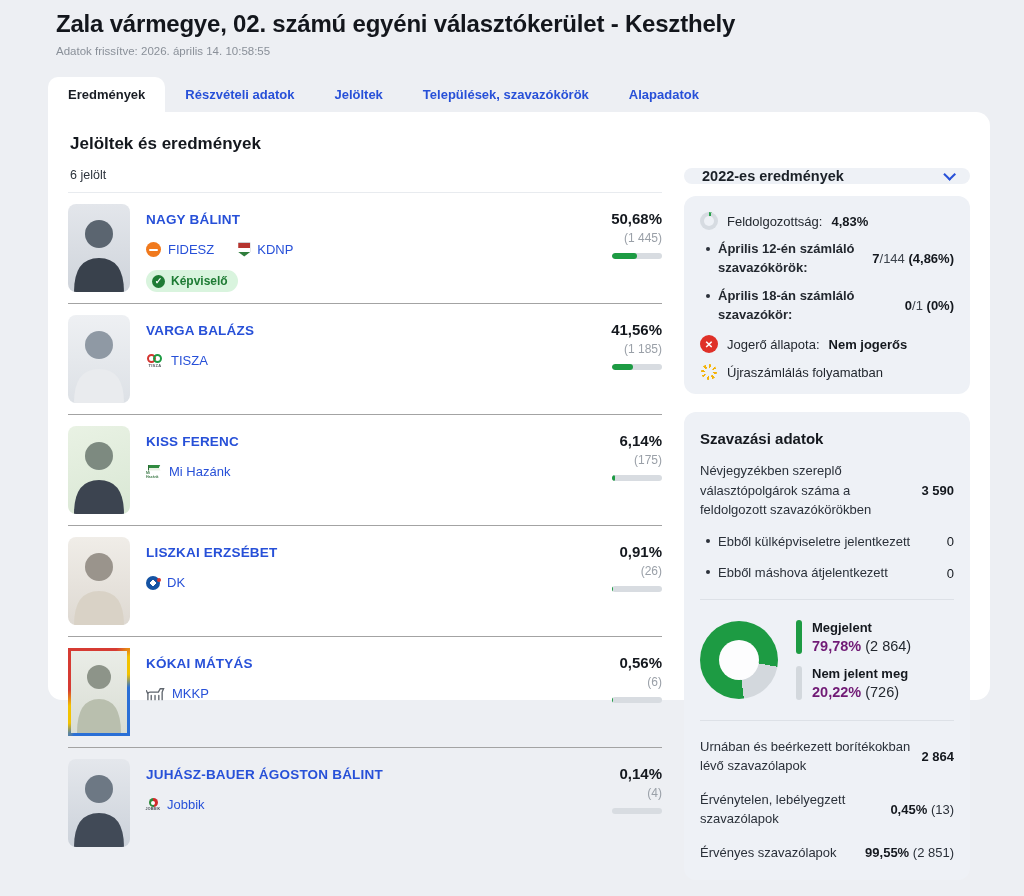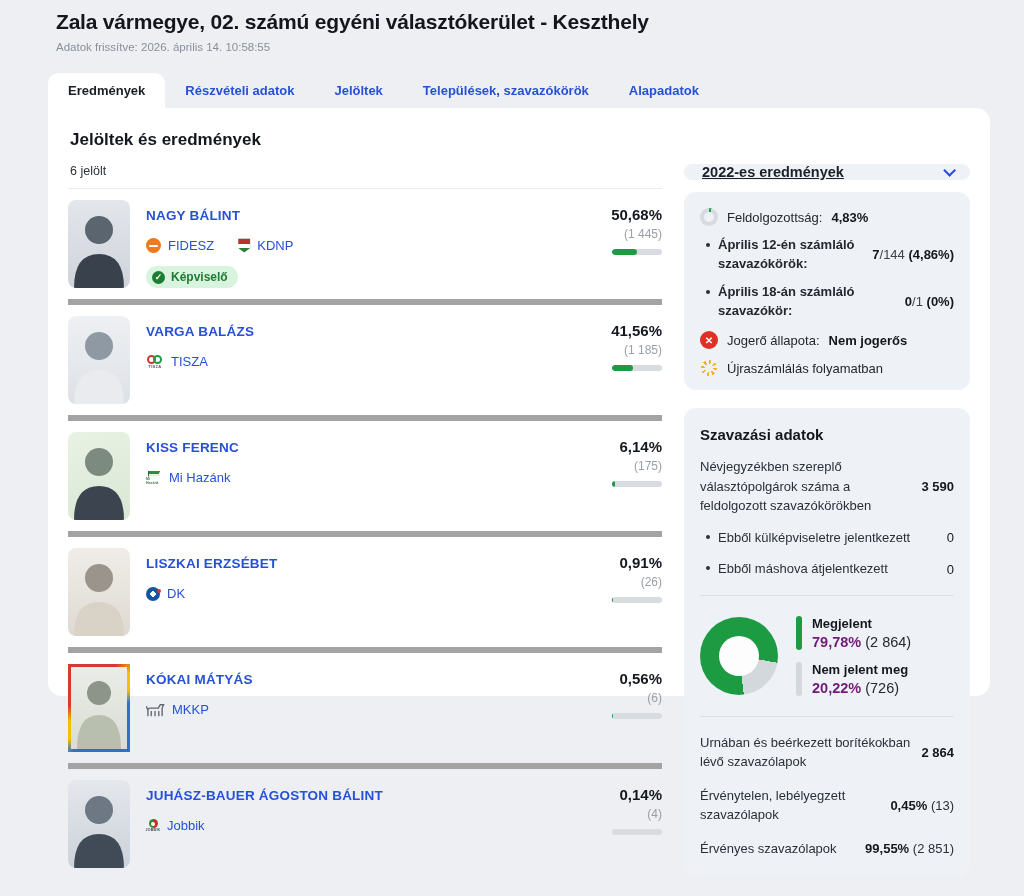--- a/index.html
+++ b/index.html
@@ -4,21 +4,21 @@
 <style>
   * { margin:0; padding:0; box-sizing:border-box; }
   html,body { width:1024px; height:896px; }
   body {
     background:#edeff3;
     font-family:"Liberation Sans", sans-serif;
     color:#15191f;
     overflow:hidden;
   }
   .header { padding:10px 34px 0 56px; }
-  .page-title { font-size:21px; font-weight:700; letter-spacing:-0.2px; color:#13161c; }
+  .page-title { font-size:24px; font-weight:700; letter-spacing:-0.2px; color:#13161c; }
   .updated { margin-top:7px; font-size:11.5px; color:#8a9099; }
 
   .tabbar { display:flex; margin:20px 34px 0 48px; align-items:flex-end; }
   .tab { padding:10px 20px; font-size:13px; font-weight:700; color:#2750d8; cursor:pointer; border-radius:10px 10px 0 0; }
   .tab.active { background:#ffffff; color:#191d24; }
 
   .container {
     margin:0 34px 0 48px;
     background:#ffffff;
     border-radius:0 14px 14px 14px;
@@ -26,21 +26,21 @@
     display:flex;
     padding:20px 20px 24px 20px;
   }
 
   
   .main { flex:1; margin-right:22px; min-width:0; }
   .section-title { font-size:17px; font-weight:700; margin:2px 0 14px 2px; color:#14181e; }
   .count { font-size:12.5px; color:#2c333c; margin:0 0 10px 2px; }
   .hr { border-top:1px solid #e8ebef; }
 
-  .row { display:flex; gap:16px; padding:11px 0; border-bottom:6px solid #a3a3a3; }
+  .row { display:flex; gap:16px; padding:11px 0; border-bottom:1px solid #a3a3a3; }
   .row:last-child { border-bottom:none; }
   .photo {
     width:62px; height:88px; border-radius:8px; flex:0 0 62px;
     overflow:hidden; position:relative;
   }
   .photo svg { position:absolute; bottom:0; left:0; }
   .p1 { background:linear-gradient(180deg,#e3e6eb,#cfd4db); }
   .p2 { background:linear-gradient(180deg,#eef0f3,#dde1e6); }
   .p3 { background:linear-gradient(160deg,#e9f2e4,#d9e7d4); }
   .p4 { background:linear-gradient(180deg,#f0ede8,#ded9d2); }
@@ -87,21 +87,21 @@
   .stats { width:92px; flex:none; text-align:right; padding-top:6px; }
   .pct { font-size:15px; font-weight:700; color:#14181e; }
   .cnt { font-size:12px; color:#9aa0a8; margin-top:4px; }
   .bar { margin-top:8px; margin-left:auto; width:50px; height:6px; border-radius:3px; background:#d8dce1; overflow:hidden; }
   .bar i { display:block; height:100%; background:#1d9b43; border-radius:3px; }
 
   
   .sidebar { width:286px; flex:none; margin-top:36px; display:flex; flex-direction:column; }
   .panel { background:#eef1f6; border-radius:12px; }
   .dropdown { height:48px; display:flex; align-items:center; padding:0 18px; cursor:pointer; margin-bottom:12px; }
-  .dropdown-label { font-size:14.5px; font-weight:700; color:#1a2027;text-decoration:underline; }
+  .dropdown-label { font-size:14.5px; font-weight:700; color:#1a2027; }
   .chev { margin-left:auto; width:9px; height:9px; border-right:2.2px solid #2750d8; border-bottom:2.2px solid #2750d8; transform:rotate(45deg) translateY(-3px); }
 
   .processing { padding:16px 16px 14px 16px; margin-bottom:18px; font-size:13px; color:#23282f; }
   .proc-line { display:flex; align-items:center; gap:9px; margin-bottom:10px; }
   .mini-donut { width:18px; height:18px; border-radius:50%; position:relative; flex:none; }
   .mini-donut::after { content:""; position:absolute; inset:4px; border-radius:50%; background:#eef1f6; }
   .b { font-weight:700; color:#14181e; }
   .pitem { display:flex; gap:8px; margin:9px 0 9px 6px; align-items:center; }
   .dot { width:4px; height:4px; border-radius:50%; background:#2b313a; flex:none; align-self:flex-start; margin-top:7px; }
   .plabel { flex:1; line-height:1.45;font-weight:bold; }

